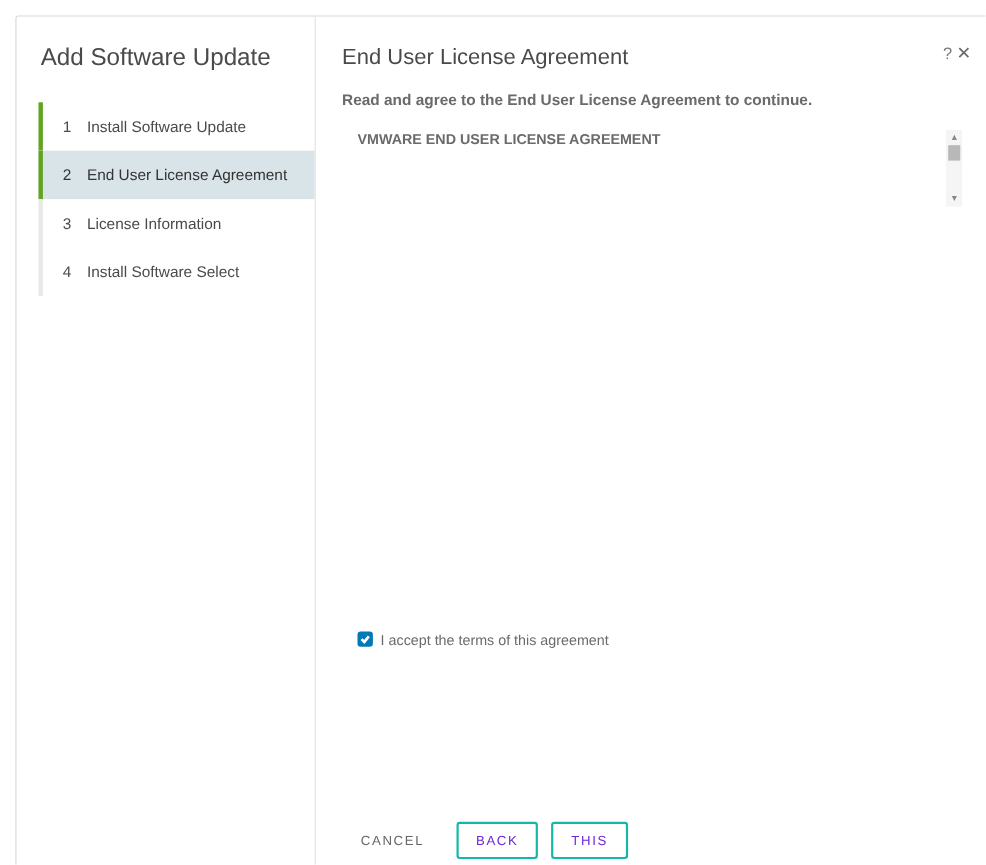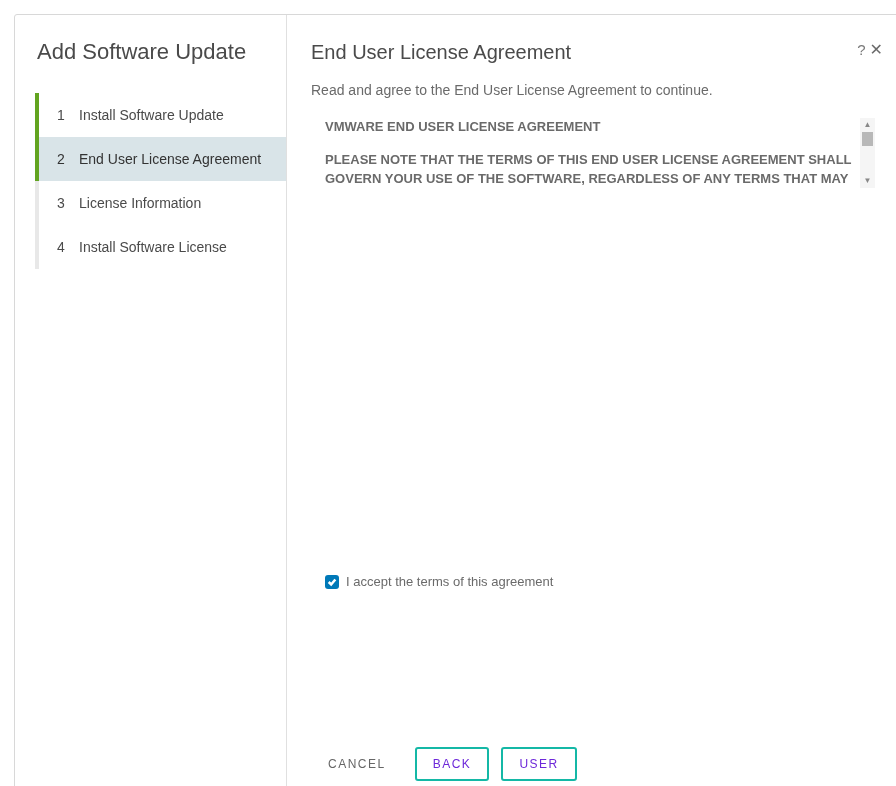--- a/index.html
+++ b/index.html
@@ -89,20 +89,21 @@
     .close-icon {
       font-size: 16px;
       cursor: pointer;
       color: #6a6a6a;
       line-height: 1;
     }
     .subtitle {
       font-size: 14px;
       color: #6a6a6a;
       margin-bottom: 20px;
+      font-weight: bold;
     }
     .eula-box {
       position: relative;
       height: 70px;
       margin: 0 8px 0 14px;
       color: #6a6a6a;
       font-size: 13px;
       line-height: 1.45;
       overflow: hidden;
       font-weight: bold;
@@ -142,21 +143,21 @@
       width: 11px;
       height: 14px;
       background: #b8b8b8;
       cursor: pointer;
     }
     .spacer {
       flex: 1;
     }
     .accept-row {
       display: flex;
-      align-items: flex-end;
+      align-items: flex-start;
       gap: 7px;
       margin: 0 0 150px 14px;
     }
     .checkbox {
       width: 14px;
       height: 14px;
       border-radius: 3px;
       background: #0079b8;
       display: flex;
       align-items: center;
@@ -212,40 +213,39 @@
       <li class="step active">
         <span class="step-num">2</span>
         <span>End User License Agreement</span>
       </li>
       <li class="step">
         <span class="step-num">3</span>
         <span>License Information</span>
       </li>
       <li class="step">
         <span class="step-num">4</span>
-        <span>Install Software License</span>
+        <span>Install Software Select</span>
       </li>
     </ul>
   </aside>
 
   <main class="main">
     <div class="header">
       <h2 class="page-title">End User License Agreement</h2>
       <div class="header-actions">
         <span class="help-icon">?</span>
         <span class="close-icon">✕</span>
       </div>
     </div>
 
     <p class="subtitle">Read and agree to the End User License Agreement to continue.</p>
 
     <div class="eula-box">
       <div class="eula-content">
         <div class="eula-heading">VMWARE END USER LICENSE AGREEMENT</div>
-        <div>PLEASE NOTE THAT THE TERMS OF THIS END USER LICENSE AGREEMENT SHALL GOVERN YOUR USE OF THE SOFTWARE, REGARDLESS OF ANY TERMS THAT MAY</div>
       </div>
       <div class="scroll-track">
         <div class="scroll-arrow">▲</div>
         <div class="scroll-thumb"></div>
         <div class="scroll-arrow">▼</div>
       </div>
     </div>
 
     <div class="spacer"></div>
 
@@ -254,16 +254,16 @@
         <svg viewBox="0 0 12 12">
             <polyline points="2,6 5,9 10,3"></polyline>
           </svg>
       </div>
       <span class="accept-label">I accept the terms of this agreement</span>
     </div>
 
     <div class="footer">
       <button class="btn btn-cancel">CANCEL</button>
       <button class="btn btn-outline">BACK</button>
-      <button class="btn btn-outline">USER</button>
+      <button class="btn btn-outline">THIS</button>
     </div>
   </main>
 </div>
 
 </body></html>

